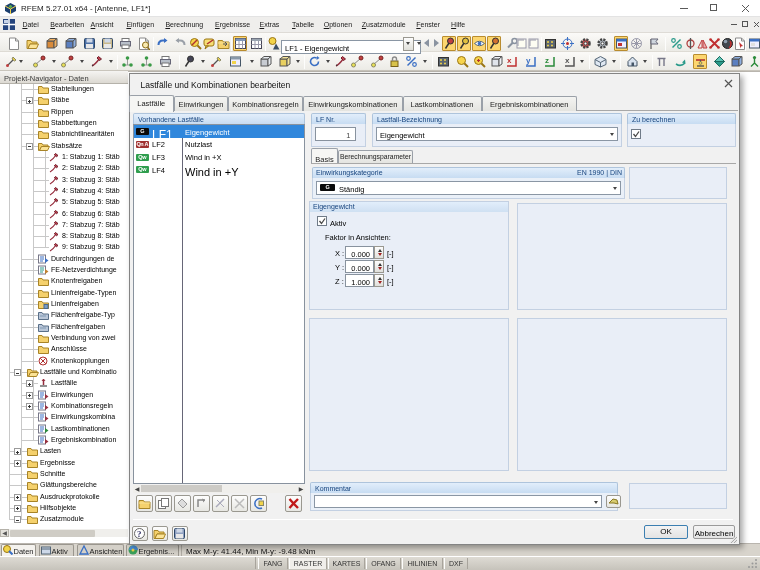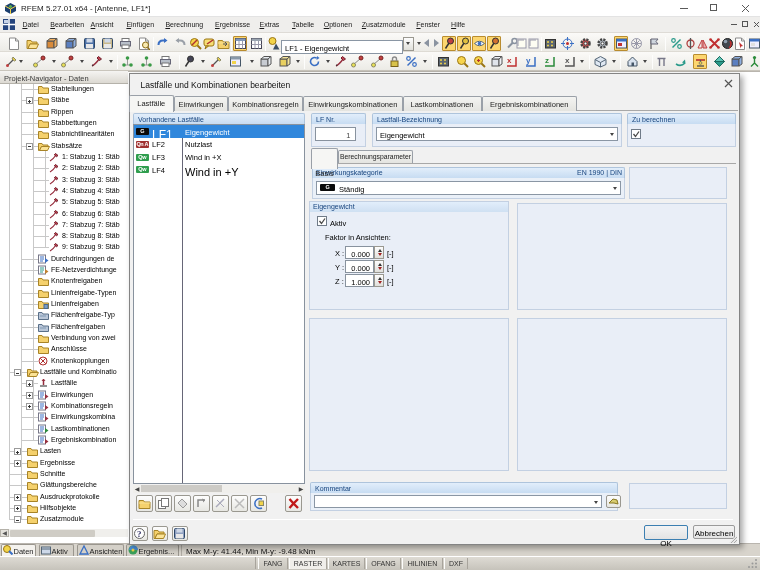--- a/index.html
+++ b/index.html
@@ -139,21 +139,21 @@
 <svg class="ic" style="left:250px;top:37px" width="13" height="13" viewBox="0 0 13 13">
     <rect x="1.5" y="1.5" width="10" height="10" fill="#fff" stroke="#445"></rect>
     <rect x="1.5" y="1.5" width="10" height="2.5" fill="#9aa4b0"></rect>
     <path d="M5 4v7.5M8.5 4v7.5M1.5 7.5h10" stroke="#99a"></path>
   </svg>
 <div class="sep1" style="left:265px;top:37px;height:14px"></div>
 <svg class="ic" style="left:268px;top:37px" width="13" height="13" viewBox="0 0 13 13">
     <circle cx="4.5" cy="4" r="3.5" fill="#f2d44a" stroke="#9a7512"></circle>
     <path d="M5 12.5l3-6 3.5 6z" fill="#3b4f66"></path>
   </svg>
-<div class="combo" style="left:281px;top:40px;width:122px;height:14px">
+<div class="combo" style="left:281px;top:40px;width:140px;height:14px">
     <div class="ctext">LF1 - Eigengewicht</div>
   </div>
 <div class="ab" style="left:403px;top:36.5px;width:11px;height:14px;background:linear-gradient(#fdfdfd,#e0e0da);border:1px solid #9a9890"></div>
 <div class="da" style="left:406px;top:42px"></div>
 <div class="da" style="left:417px;top:42px"></div>
 <div class="ab" style="left:424px;top:39px;width:0;height:0;border-top:4px solid transparent;border-bottom:4px solid transparent;border-right:5px solid #8a93a0"></div>
 <div class="ab" style="left:434px;top:39px;width:0;height:0;border-top:4px solid transparent;border-bottom:4px solid transparent;border-left:5px solid #8a93a0"></div>
 <div class="tog" style="left:442px;top:35.5px;width:14px;height:15px"></div>
 <svg class="ic" style="left:443px;top:37px" width="13" height="13" viewBox="0 0 13 13">
     <circle cx="7.5" cy="4" r="3" fill="#c04040" stroke="#333"></circle>
@@ -817,21 +817,21 @@
     <div class="ctext">Eigengewicht</div>
     <div class="da"></div>
   </div>
 <div class="band" style="left:627px;top:113px;width:109px;height:11px">Zu berechnen</div>
 <div class="palebox" style="left:627px;top:124px;width:109px;height:23px;border-top:none"></div>
 <div class="chk" style="left:631px;top:128.5px"></div>
 <svg class="ic" style="left:632px;top:129.5px" width="8" height="8" viewBox="0 0 8 8">
     <path d="M1.5 4l2 2.5L7 1.5" fill="none" stroke="#4a4a4a" stroke-width="1.3"></path>
   </svg>
 <div class="ab" style="left:311px;top:162.5px;width:425px;height:1px;background:#a8a8a8"></div>
-<div class="tabb on" style="left:311px;top:148px;width:27px;height:15px;padding-top:20px;z-index:3">Basis</div>
+<div class="tabb on" style="left:311px;top:148px;width:27px;height:15px;padding-top:6px;z-index:3">Basis</div>
 <div class="tabb" style="left:338px;top:149.5px;width:75px;height:13.5px;padding-top:2.5px;font-size:6.8px">Berechnungsparameter</div>
 <div class="band" style="left:312px;top:167px;width:313px;height:11px"></div>
 <div class="gband" style="left:316px;top:168.5px">Einwirkungskategorie</div>
 <div class="gband" style="left:577px;top:168.5px">EN 1990 | DIN</div>
 <div class="palebox" style="left:312px;top:178px;width:313px;height:21px;border-top:none;background:#eaf0f8"></div>
 <div class="combo" style="left:316px;top:181px;width:305px;height:14px">
     <div class="da"></div>
   </div>
 <div class="badge" style="left:320px;top:184px;width:15px;background:#0a0a0a">G</div>
 <div class="ab" style="left:339px;top:184.5px;font-size:7.5px">Ständig</div>
@@ -870,21 +870,21 @@
 <div class="palebox" style="left:310px;top:493px;width:308px;height:18px;border-top:none;background:#eaf0f8"></div>
 <div class="combo" style="left:314px;top:495px;width:288px;height:13px">
     <div class="da" style="top:4.5px"></div>
   </div>
 <div class="btn3" style="left:606px;top:495px;width:15px;height:13px"></div>
 <svg class="ic" style="left:608px;top:496px" width="11" height="11" viewBox="0 0 11 11">
     <path d="M1 7l4-4 4 1 1 4-4-1z" fill="#d8cc70" stroke="#887722"></path>
   </svg>
 <div class="palebox" style="left:629px;top:483px;width:98px;height:26px"></div>
 <div class="ab" style="left:133px;top:519px;width:600px;height:1px;background:#c5c5c5;border-bottom:1px solid #fff"></div>
-<div class="ab" style="left:644px;top:525px;width:44px;height:14px;background:linear-gradient(#f4f4f4,#e3e3e3);border:1px solid #3c7fb1;border-radius:2px;font-size:8px;text-align:center;padding-top:13px">OK</div>
+<div class="ab" style="left:644px;top:525px;width:44px;height:14px;background:linear-gradient(#f4f4f4,#e3e3e3);border:1px solid #3c7fb1;border-radius:2px;font-size:8px;text-align:center;padding-top:1px">OK</div>
 <div class="ab" style="left:693px;top:525px;width:42px;height:14px;background:linear-gradient(#f4f4f4,#e3e3e3);border:1px solid #9a9a9a;border-radius:2px;font-size:8px;text-align:center;padding-top:2.5px">Abbrechen</div>
 <svg class="ic" style="left:729px;top:535px" width="9" height="9" viewBox="0 0 9 9">
     <path d="M8 0v8H0z" fill="#e8e8e8"></path>
     <path d="M8 2L2 8M8 5L5 8" stroke="#aaa"></path>
   </svg>
 <svg class="ic" style="left:748px;top:558px" width="10" height="10" viewBox="0 0 10 10">
     <circle cx="8" cy="2" r="1" fill="#999"></circle>
     <circle cx="8" cy="5.5" r="1" fill="#999"></circle>
     <circle cx="8" cy="9" r="1" fill="#999"></circle>
     <circle cx="4.5" cy="5.5" r="1" fill="#999"></circle>

